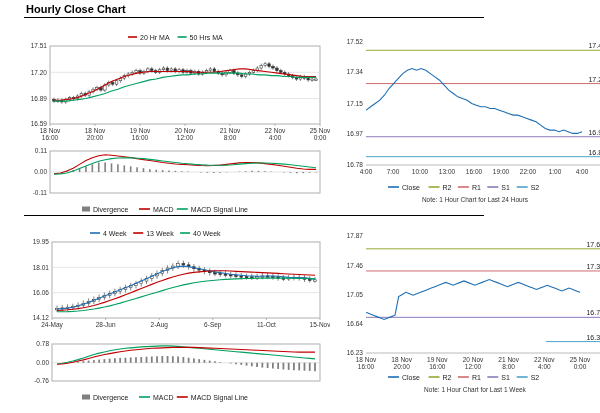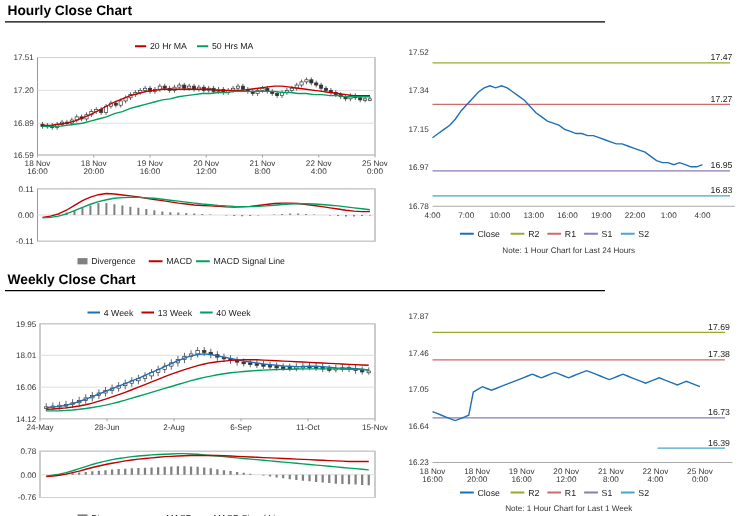--- a/index.html
+++ b/index.html
@@ -15,21 +15,21 @@
     font-size:11px;
     font-weight:bold;
     padding:3px 6px 2px 6px;
     color:#000;
   }
   .hr {
     height:1px;
     background:#000;
     margin:0 4px 2px 4px;
   }
-  .section { width:488px; }
+  .section { width:488px;padding-left:20px; }
   .row { display:flex; }
   .col-left { width:310px; }
   .col-right { width:290px; }
   svg { display:block; }
   .axis-label { font-size:6.5px; fill:#333; font-family:"Liberation Sans", sans-serif; }
   .val-label { font-size:7px; fill:#222; font-family:"Liberation Sans", sans-serif; }
   .legend-txt { font-size:7px; fill:#222; font-family:"Liberation Sans", sans-serif; }
   .note { font-size:6.5px; fill:#333; font-family:"Liberation Sans", sans-serif; }
   .gridline { stroke:#d9d9d9; stroke-width:0.7; }
 </style>
@@ -319,21 +319,20 @@
           <text x="171.3" y="169.5" class="legend-txt" text-anchor="start">S1</text>
           <line x1="186.70000000000002" y1="167" x2="197.70000000000002" y2="167" stroke="#4aa6c8" stroke-width="1.6"></line>
           <text x="200.70000000000002" y="169.5" class="legend-txt" text-anchor="start">S2</text>
           <text x="145" y="182" class="note" text-anchor="middle">Note: 1 Hour Chart for Last 24 Hours</text>
         </svg>
     </div>
   </div>
 </div>
 
 <div class="section">
-  <div class="panel-title">Weekly Close Chart</div>
   <div class="hr"></div>
   <div class="row">
     <div class="col-left">
       <svg id="svg-weekly-left" width="310" height="185">
           <g>
             <rect x="32" y="24" width="268" height="76" fill="#fff" stroke="#999" stroke-width="0.8"></rect>
             <line x1="32" y1="100" x2="300" y2="100" class="gridline"></line>
             <text x="29" y="102.3" class="axis-label" text-anchor="end">14.12</text>
             <line x1="32" y1="74.71012006861065" x2="300" y2="74.71012006861065" class="gridline"></line>
             <text x="29" y="77.01012006861065" class="axis-label" text-anchor="end">16.06</text>

